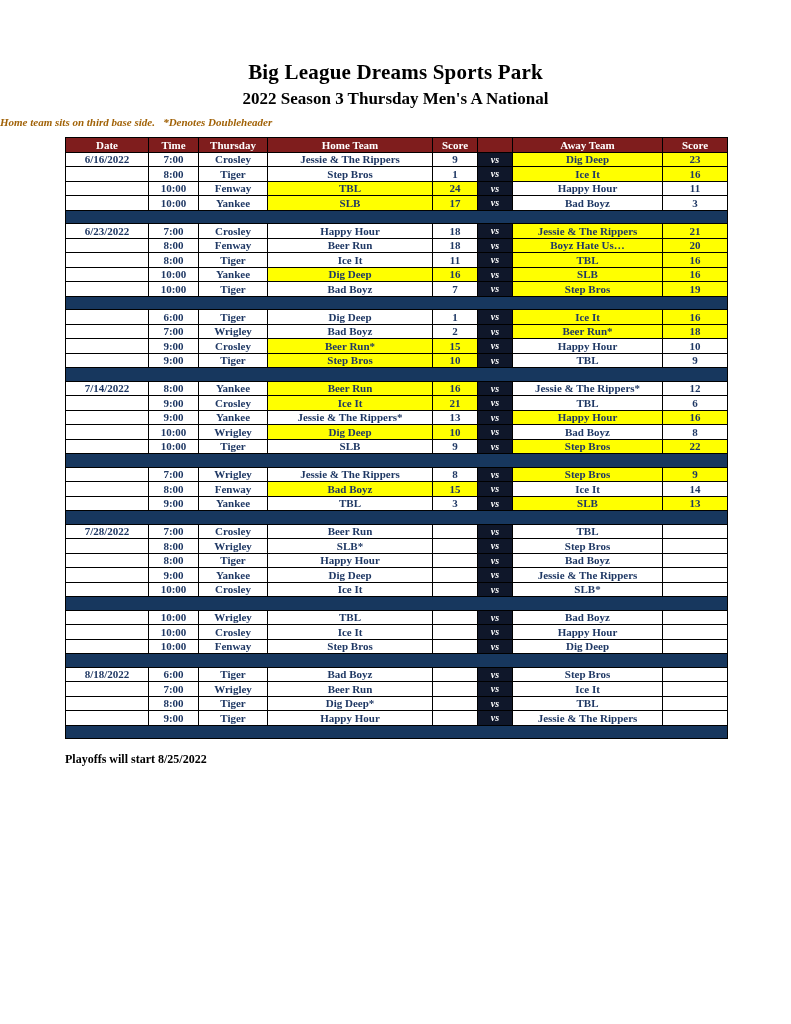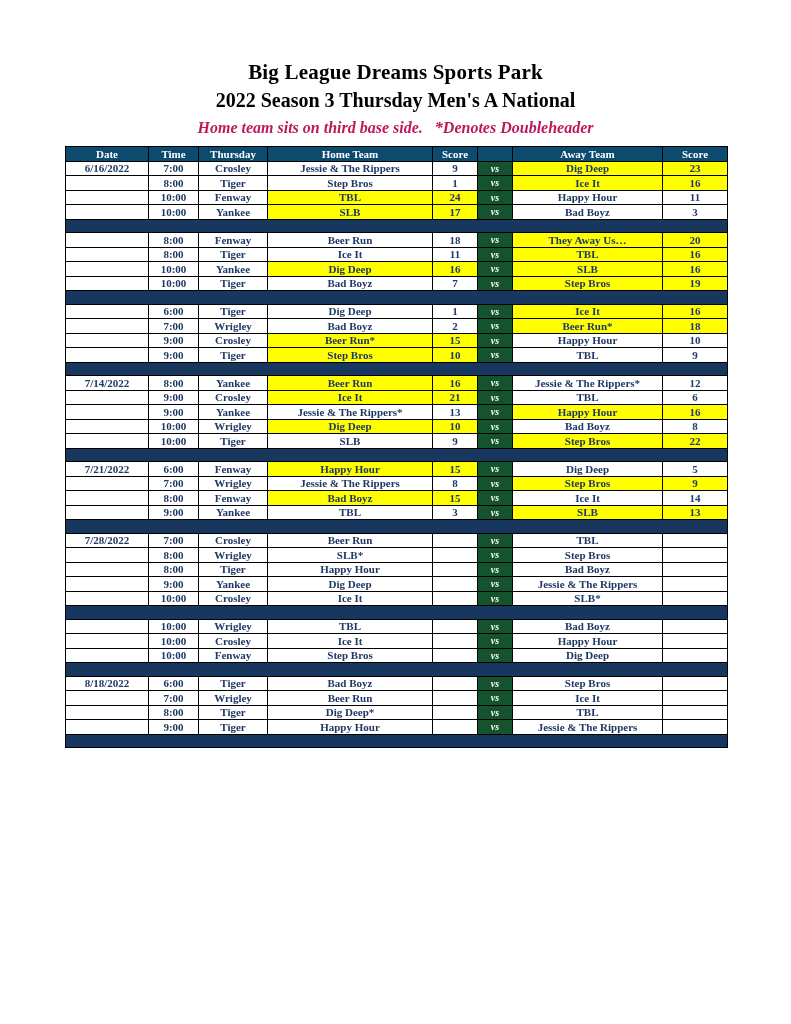--- a/index.html
+++ b/index.html
@@ -17,31 +17,30 @@
     margin: 0;
     text-align: center;
     font-size: 21px;
     font-weight: bold;
     color: #000000;
     letter-spacing: 0.2px;
   }
   .sub-title {
     margin: 4px 0 0 0;
     text-align: center;
-    font-size: 20px;
+    font-size: 17px;
     font-weight: bold;
     color: #000000;
   }
   .note {
     margin-top: 7px;
-    text-align: center;
-    font-size: 16px;
+    font-size: 11px;
     font-weight: bold;
     font-style: italic;
-    color: #be185d;
+    color: #a16207;
     white-space: pre;
   }
   table.sched {
     border-collapse: collapse;
     margin: 9px 0 0 65px;
     table-layout: fixed;
     width: 662px;
   }
   col.c0 { width: 83px; }
   col.c1 { width: 50px; }
@@ -57,27 +56,27 @@
     padding: 0 2px;
     font-size: 11px;
     font-weight: bold;
     line-height: 1.1;
     text-align: center;
     vertical-align: middle;
     overflow: hidden;
     white-space: nowrap;
   }
   .sched th {
-    background: #0c4a6e;
+    background: #7f1d1d;
     color: #ffffff;
     font-weight: bold;
   }
   .sched td { color: #1F3864; background: #ffffff; }
   .sched td.vs {
-    background: #14532d;
+    background: #0f172a;
     color: #ffffff;
     font-style: italic;
     font-size: 10px;
   }
   .sched td.hl { background: #FFFF00; }
   .sched td.sep {
     background: #17375E;
     height: 13.5px;
     padding: 0;
   }
@@ -159,27 +158,37 @@
           <td class="hl">SLB</td>
           <td class="hl">17</td>
           <td class="vs">vs</td>
           <td>Bad Boyz</td>
           <td>3</td>
         </tr>
         <tr>
           <td colspan="8" class="sep"></td>
         </tr>
         <tr>
+          <td>6/23/2022</td>
+          <td>7:00</td>
+          <td>Crosley</td>
+          <td>Happy Hour</td>
+          <td>18</td>
+          <td class="vs">vs</td>
+          <td class="hl">Jessie &amp; The Rippers</td>
+          <td class="hl">21</td>
+        </tr>
+        <tr>
           <td></td>
           <td>8:00</td>
           <td>Fenway</td>
           <td>Beer Run</td>
           <td>18</td>
           <td class="vs">vs</td>
-          <td class="hl">They Away Us…</td>
+          <td class="hl">Boyz Hate Us…</td>
           <td class="hl">20</td>
         </tr>
         <tr>
           <td></td>
           <td>8:00</td>
           <td>Tiger</td>
           <td>Ice It</td>
           <td>11</td>
           <td class="vs">vs</td>
           <td class="hl">TBL</td>
@@ -296,30 +305,20 @@
           <td>10:00</td>
           <td>Tiger</td>
           <td>SLB</td>
           <td>9</td>
           <td class="vs">vs</td>
           <td class="hl">Step Bros</td>
           <td class="hl">22</td>
         </tr>
         <tr>
           <td colspan="8" class="sep"></td>
-        </tr>
-        <tr>
-          <td>7/21/2022</td>
-          <td>6:00</td>
-          <td>Fenway</td>
-          <td class="hl">Happy Hour</td>
-          <td class="hl">15</td>
-          <td class="vs">vs</td>
-          <td>Dig Deep</td>
-          <td>5</td>
         </tr>
         <tr>
           <td></td>
           <td>7:00</td>
           <td>Wrigley</td>
           <td>Jessie &amp; The Rippers</td>
           <td>8</td>
           <td class="vs">vs</td>
           <td class="hl">Step Bros</td>
           <td class="hl">9</td>
@@ -472,13 +471,14 @@
           <td class="vs">vs</td>
           <td>Jessie &amp; The Rippers</td>
           <td></td>
         </tr>
         <tr>
           <td colspan="8" class="sep"></td>
         </tr>
       </tbody>
   </table>
 
+  <div class="footer-note">Playoffs will start 8/25/2022</div>
 </div>
 
 </body></html>

